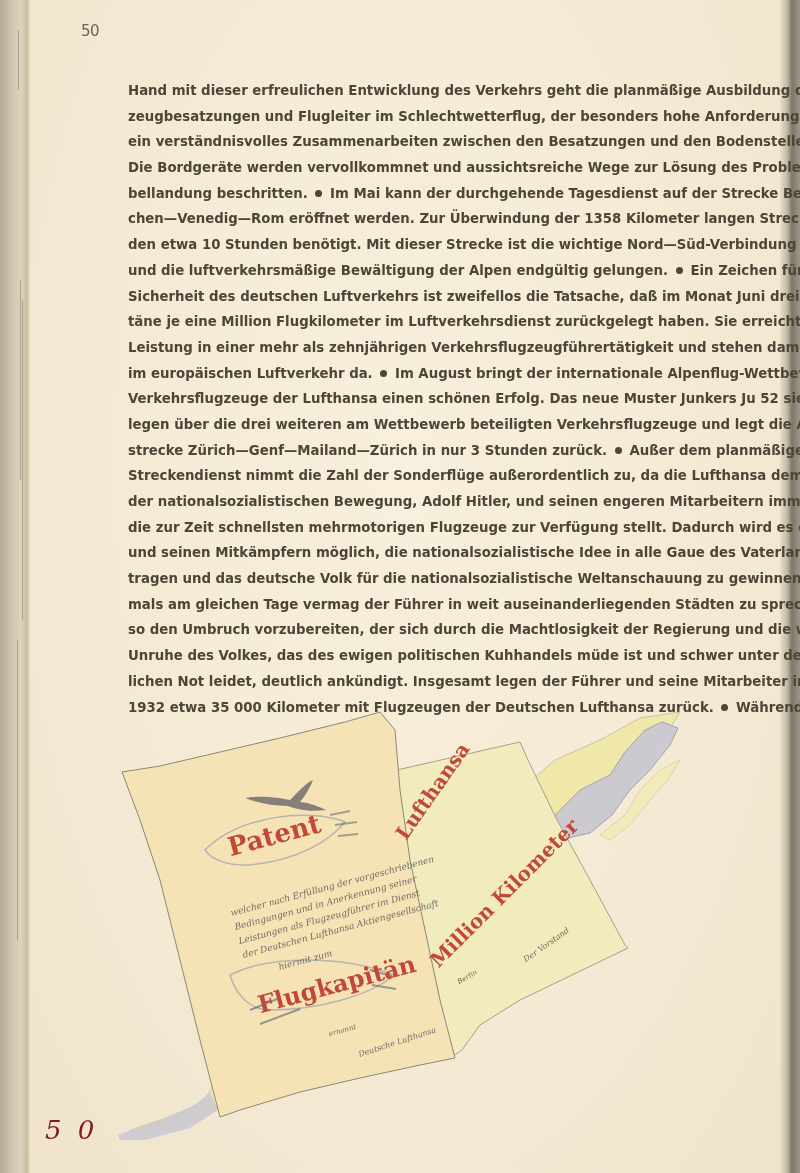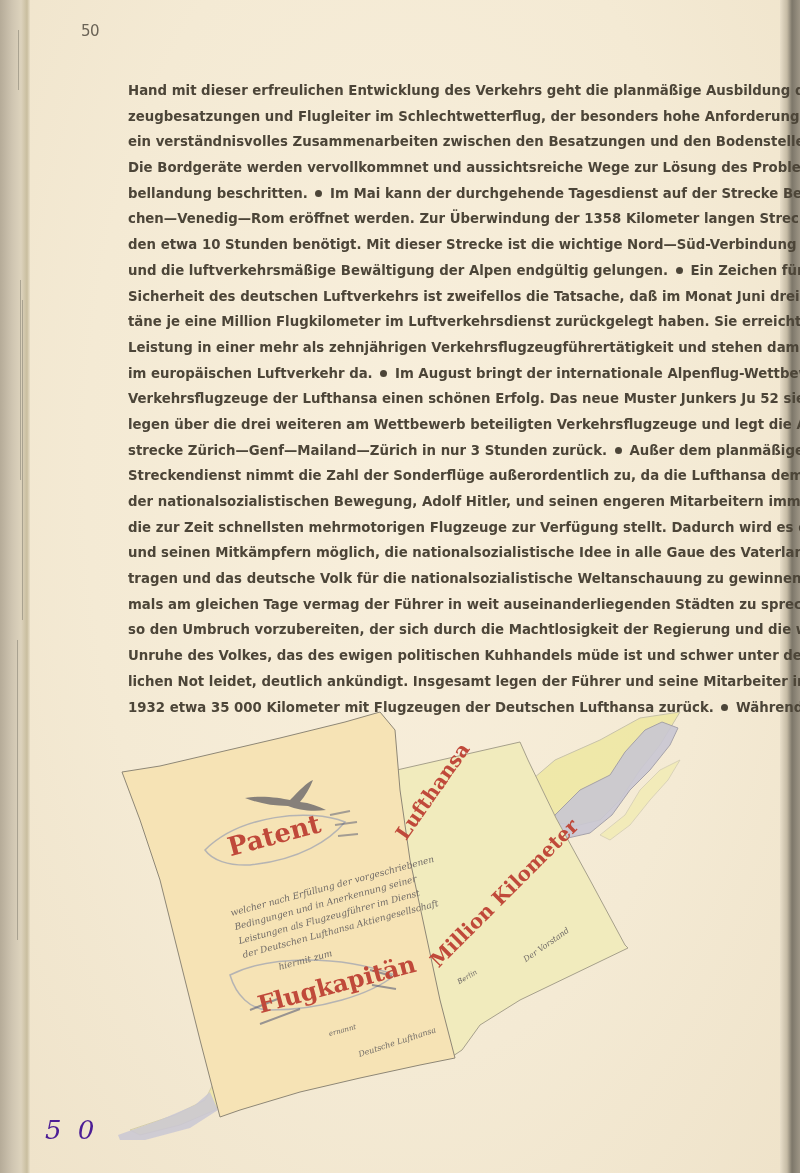--- a/index.html
+++ b/index.html
@@ -43,21 +43,21 @@
     .cert-text {
       position: absolute; font-family: "DejaVu Serif", serif; font-weight: bold; color: #c0493a;
       white-space: nowrap; transform-origin: left bottom;
     }
     .hand {
       position: absolute; font-family: "DejaVu Serif", serif; font-style: italic; color: #6f6a66;
       white-space: nowrap; transform-origin: left bottom; font-size: 9px;
     }
     .handwritten-number {
       position: absolute; left: 45px; top: 1115px; font-family: "DejaVu Serif", serif; font-style: italic;
-      font-size: 26px; color: #4c1d95; letter-spacing: 4px;
+      font-size: 26px; color: #7f1d1d; letter-spacing: 4px;
     }
   </style>
 </head>
 <body>
 
 <div class="spine-left">
   <div class="line" style="left:18px;top:30px;height:60px"></div>
   <div class="line" style="left:20px;top:280px;height:200px"></div>
   <div class="line" style="left:22px;top:300px;height:320px"></div>
   <div class="line" style="left:17px;top:640px;height:300px"></div>

